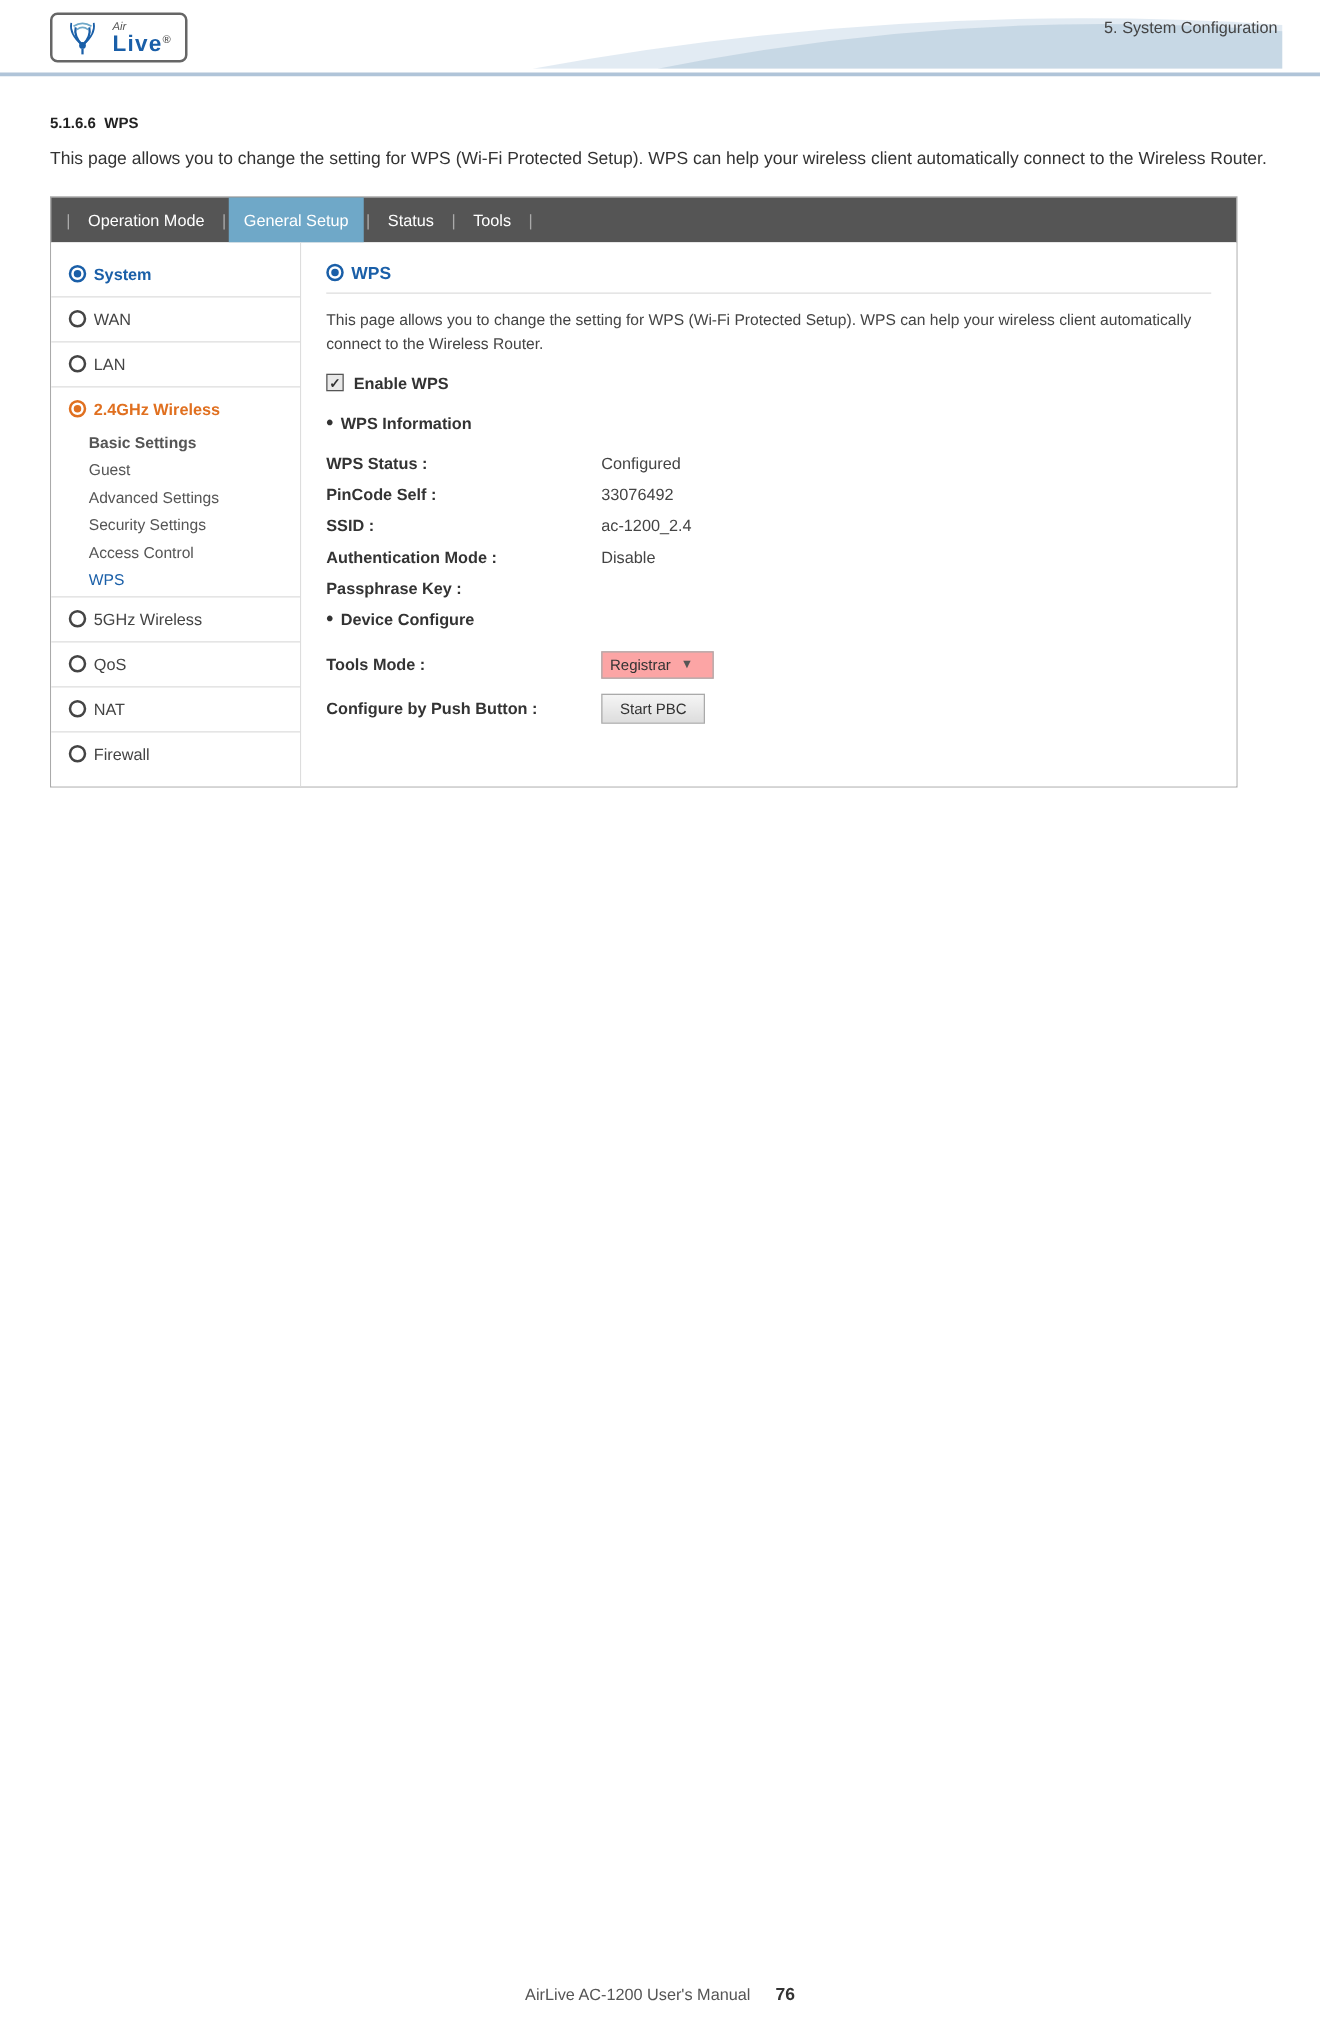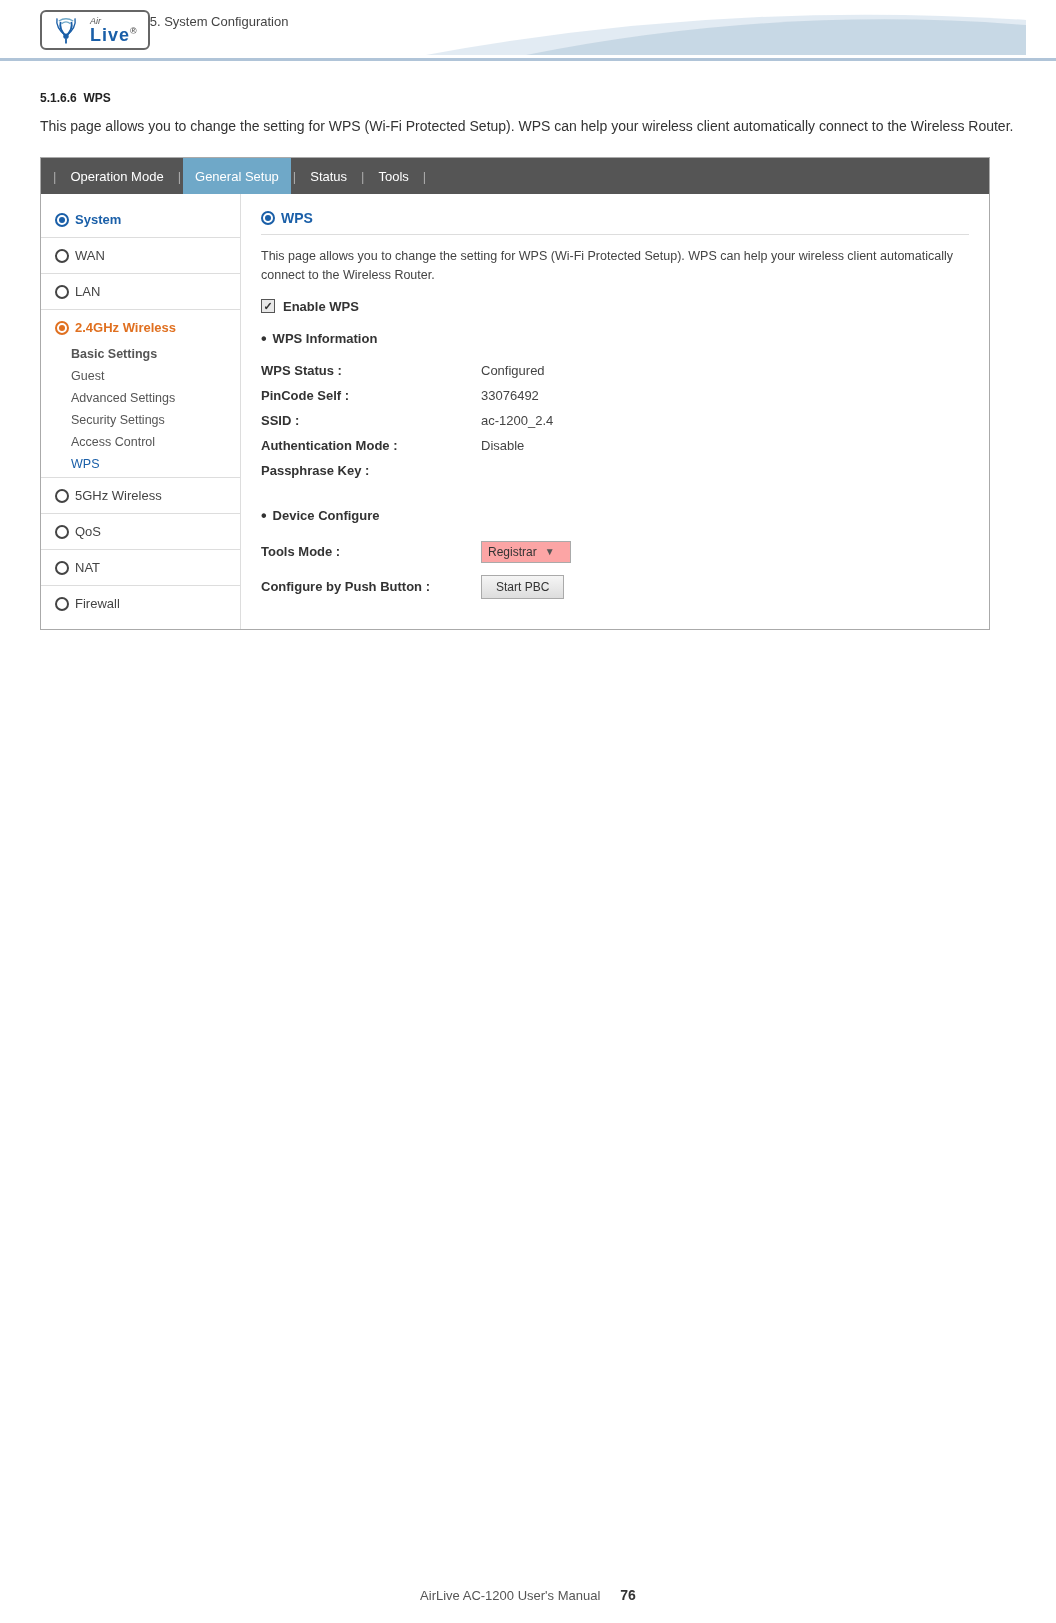--- a/index.html
+++ b/index.html
@@ -100,21 +100,21 @@
     
     .sidebar {
       width: 200px;
       background: #ffffff;
       border-right: 1px solid #ddd;
       padding: 10px 0;
       flex-shrink: 0;
     }
     .sidebar-item {
       display: flex;
-      align-items: flex-end;
+      align-items: flex-start;
       padding: 8px 14px;
       font-size: 13px;
       color: #444;
       cursor: pointer;
       gap: 6px;
     }
     .sidebar-item.active {
       color: #1a5fa8;
       font-weight: bold;
     }
@@ -232,21 +232,21 @@
       gap: 6px;
     }
     .bullet {
       font-size: 16px;
       color: #333;
     }
 
     .info-table {
       width: 100%;
       border-collapse: collapse;
-      margin-bottom: 24px;
+      margin-bottom: 4px;
       font-size: 13px;
     }
     .info-table td {
       padding: 5px 8px 5px 0;
       vertical-align: top;
     }
     .info-table td:first-child {
       font-weight: bold;
       width: 220px;
       color: #333;
@@ -349,21 +349,21 @@
 
         <path d="M15 8 Q20 4 25 8" stroke="#6fa8c8" stroke-width="1.5" fill="none"></path>
         <path d="M12 5 Q20 0 28 5" stroke="#6fa8c8" stroke-width="1.5" fill="none"></path>
       </svg>
       <div style="display:flex;flex-direction:column;line-height:1">
         <span style="font-size:9px;color:#555;font-style:italic;letter-spacing:0px;">Air</span>
         <span style="font-size:18px;font-weight:bold;color:#1a5fa8;letter-spacing:1px;line-height:1">Live<sup style="font-size:9px;color:#666;">®</sup></span>
       </div>
     </div>
   </div>
-  <div style="flex:1; display:flex; align-items:flex-start; position:relative;">
+  <div style="flex:1; display:flex; justify-content:flex-end; align-items:flex-start; position:relative;">
 
     <svg width="600" height="55" viewBox="0 0 600 55" style="position:absolute;right:0;top:-10px;">
       <path d="M0 55 Q300 0 600 20 L600 55 Z" fill="#c5d8e8" opacity="0.5"></path>
       <path d="M100 55 Q350 5 600 25 L600 55 Z" fill="#a0bcd0" opacity="0.4"></path>
     </svg>
     <span style="position:relative;z-index:1;font-size:13px;color:#444;padding-top:4px;padding-right:4px;">5.  System  Configuration</span>
   </div>
 </div>
 
 <div class="content">

